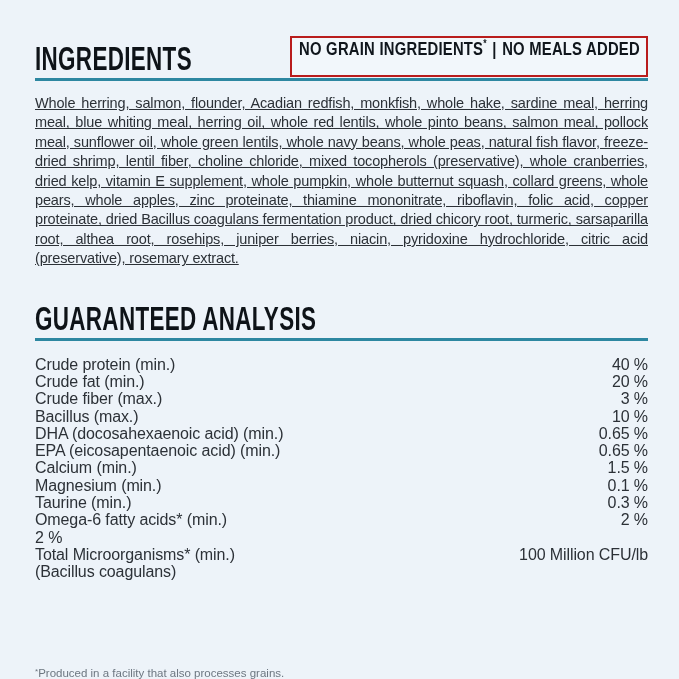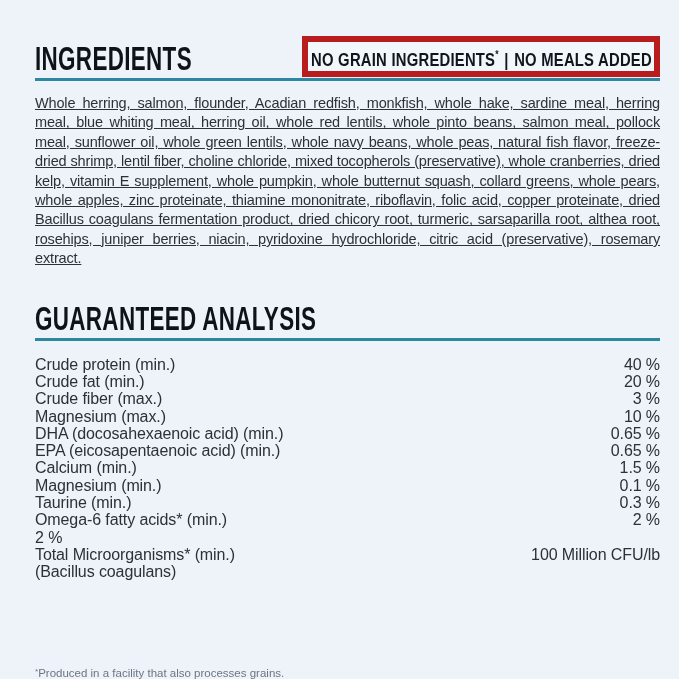--- a/index.html
+++ b/index.html
@@ -10,21 +10,21 @@
     width: 679px;
     height: 679px;
     background: #edf3f9;
     font-family: "Liberation Sans", sans-serif;
     overflow: hidden;
   }
   .page {
     box-sizing: border-box;
     width: 679px;
     height: 679px;
-    padding: 36px 19px 0 35px;
+    padding: 36px 31px 0 35px;
     position: relative;
   }
   
   .section-header {
     display: flex;
     justify-content: space-between;
     align-items: flex-end;
     border-bottom: 3px solid #2d87a1;
     padding-bottom: 2px;
   }
@@ -35,26 +35,26 @@
     line-height: 34px;
     color: #0e1318;
     transform: scale(0.70, 1.04);
     transform-origin: left bottom;
     white-space: nowrap;
     letter-spacing: 0.5px;
   }
   
   .badge-box {
     box-sizing: border-box;
-    border: 6px solid #b91c1c;
+    border: 2px solid #b91c1c;
     background: #f2f7fb;
     width: 358px;
     height: 41px;
     display: flex;
-    align-items: flex-end;
+    align-items: flex-start;
     justify-content: center;
     margin-bottom: -1px;
   }
   .badge-inner {
     display: inline-block;
     font-weight: bold;
     font-size: 19px;
     color: #10161c;
     white-space: nowrap;
     transform: scaleX(0.78);
@@ -143,21 +143,21 @@
     </div>
     <div class="analysis-row">
       <span class="row-label">Crude fat (min.)</span>
       <span class="row-value">20 %</span>
     </div>
     <div class="analysis-row">
       <span class="row-label">Crude fiber (max.)</span>
       <span class="row-value">3 %</span>
     </div>
     <div class="analysis-row">
-      <span class="row-label">Magnesium (max.)</span>
+      <span class="row-label">Bacillus (max.)</span>
       <span class="row-value">10 %</span>
     </div>
     <div class="analysis-row">
       <span class="row-label">DHA (docosahexaenoic acid) (min.)</span>
       <span class="row-value">0.65 %</span>
     </div>
     <div class="analysis-row">
       <span class="row-label">EPA (eicosapentaenoic acid) (min.)</span>
       <span class="row-value">0.65 %</span>
     </div>

